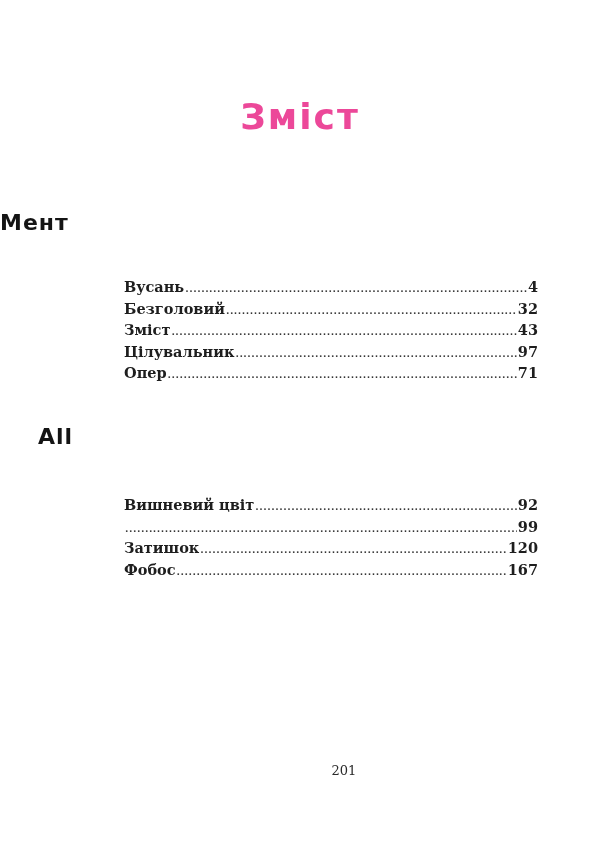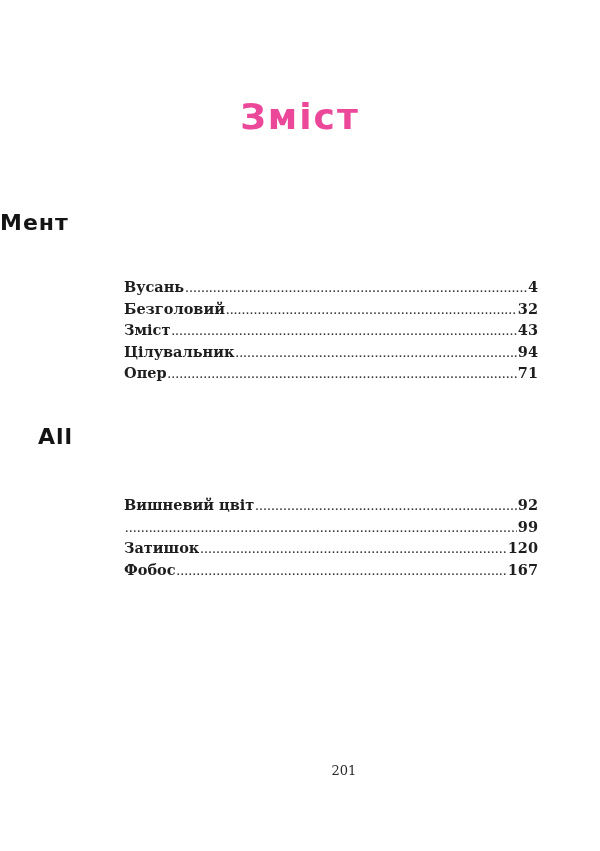--- a/index.html
+++ b/index.html
@@ -104,21 +104,21 @@
     <span class="toc-page">32</span>
   </li>
   <li class="toc-item">
     <span class="toc-label">Зміст</span>
     <span class="toc-leader"></span>
     <span class="toc-page">43</span>
   </li>
   <li class="toc-item">
     <span class="toc-label">Цілувальник</span>
     <span class="toc-leader"></span>
-    <span class="toc-page">94</span>
+    <span class="toc-page">97</span>
   </li>
   <li class="toc-item">
     <span class="toc-label">Опер</span>
     <span class="toc-leader"></span>
     <span class="toc-page">71</span>
   </li>
 </ul>
 
 <h2 class="section-title" style="top:406px;margin-left:38px;">All</h2>
 

